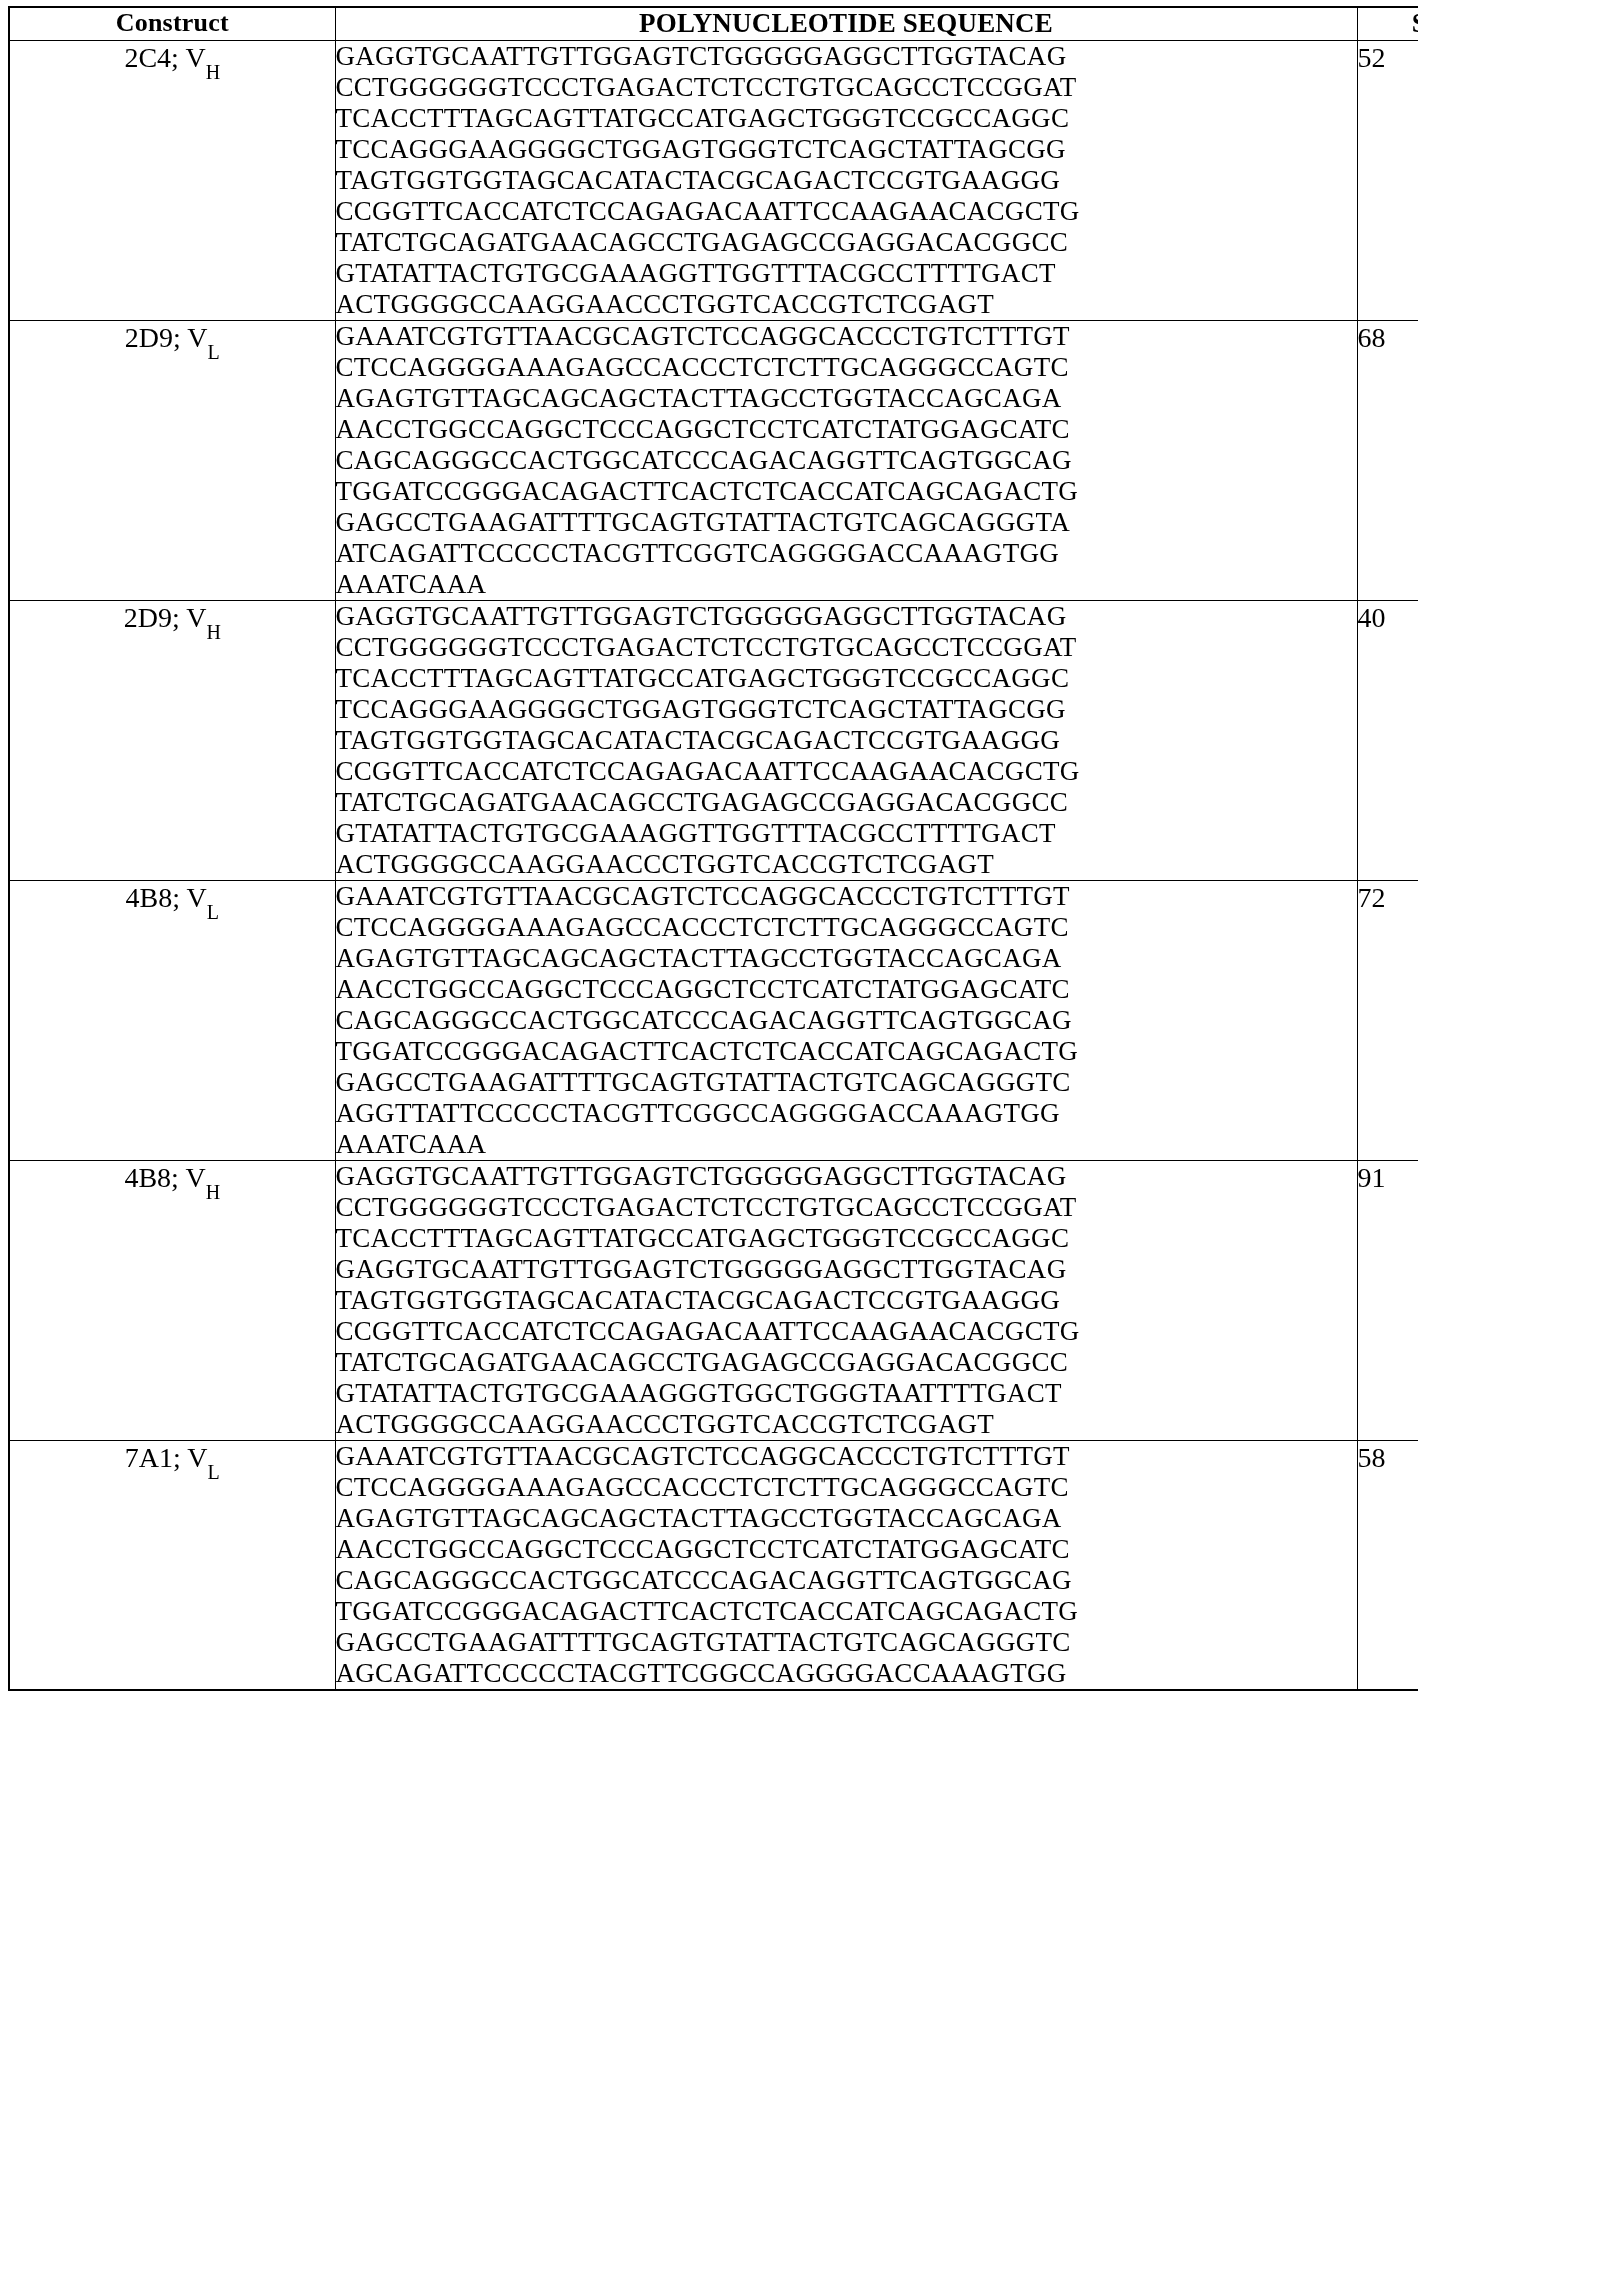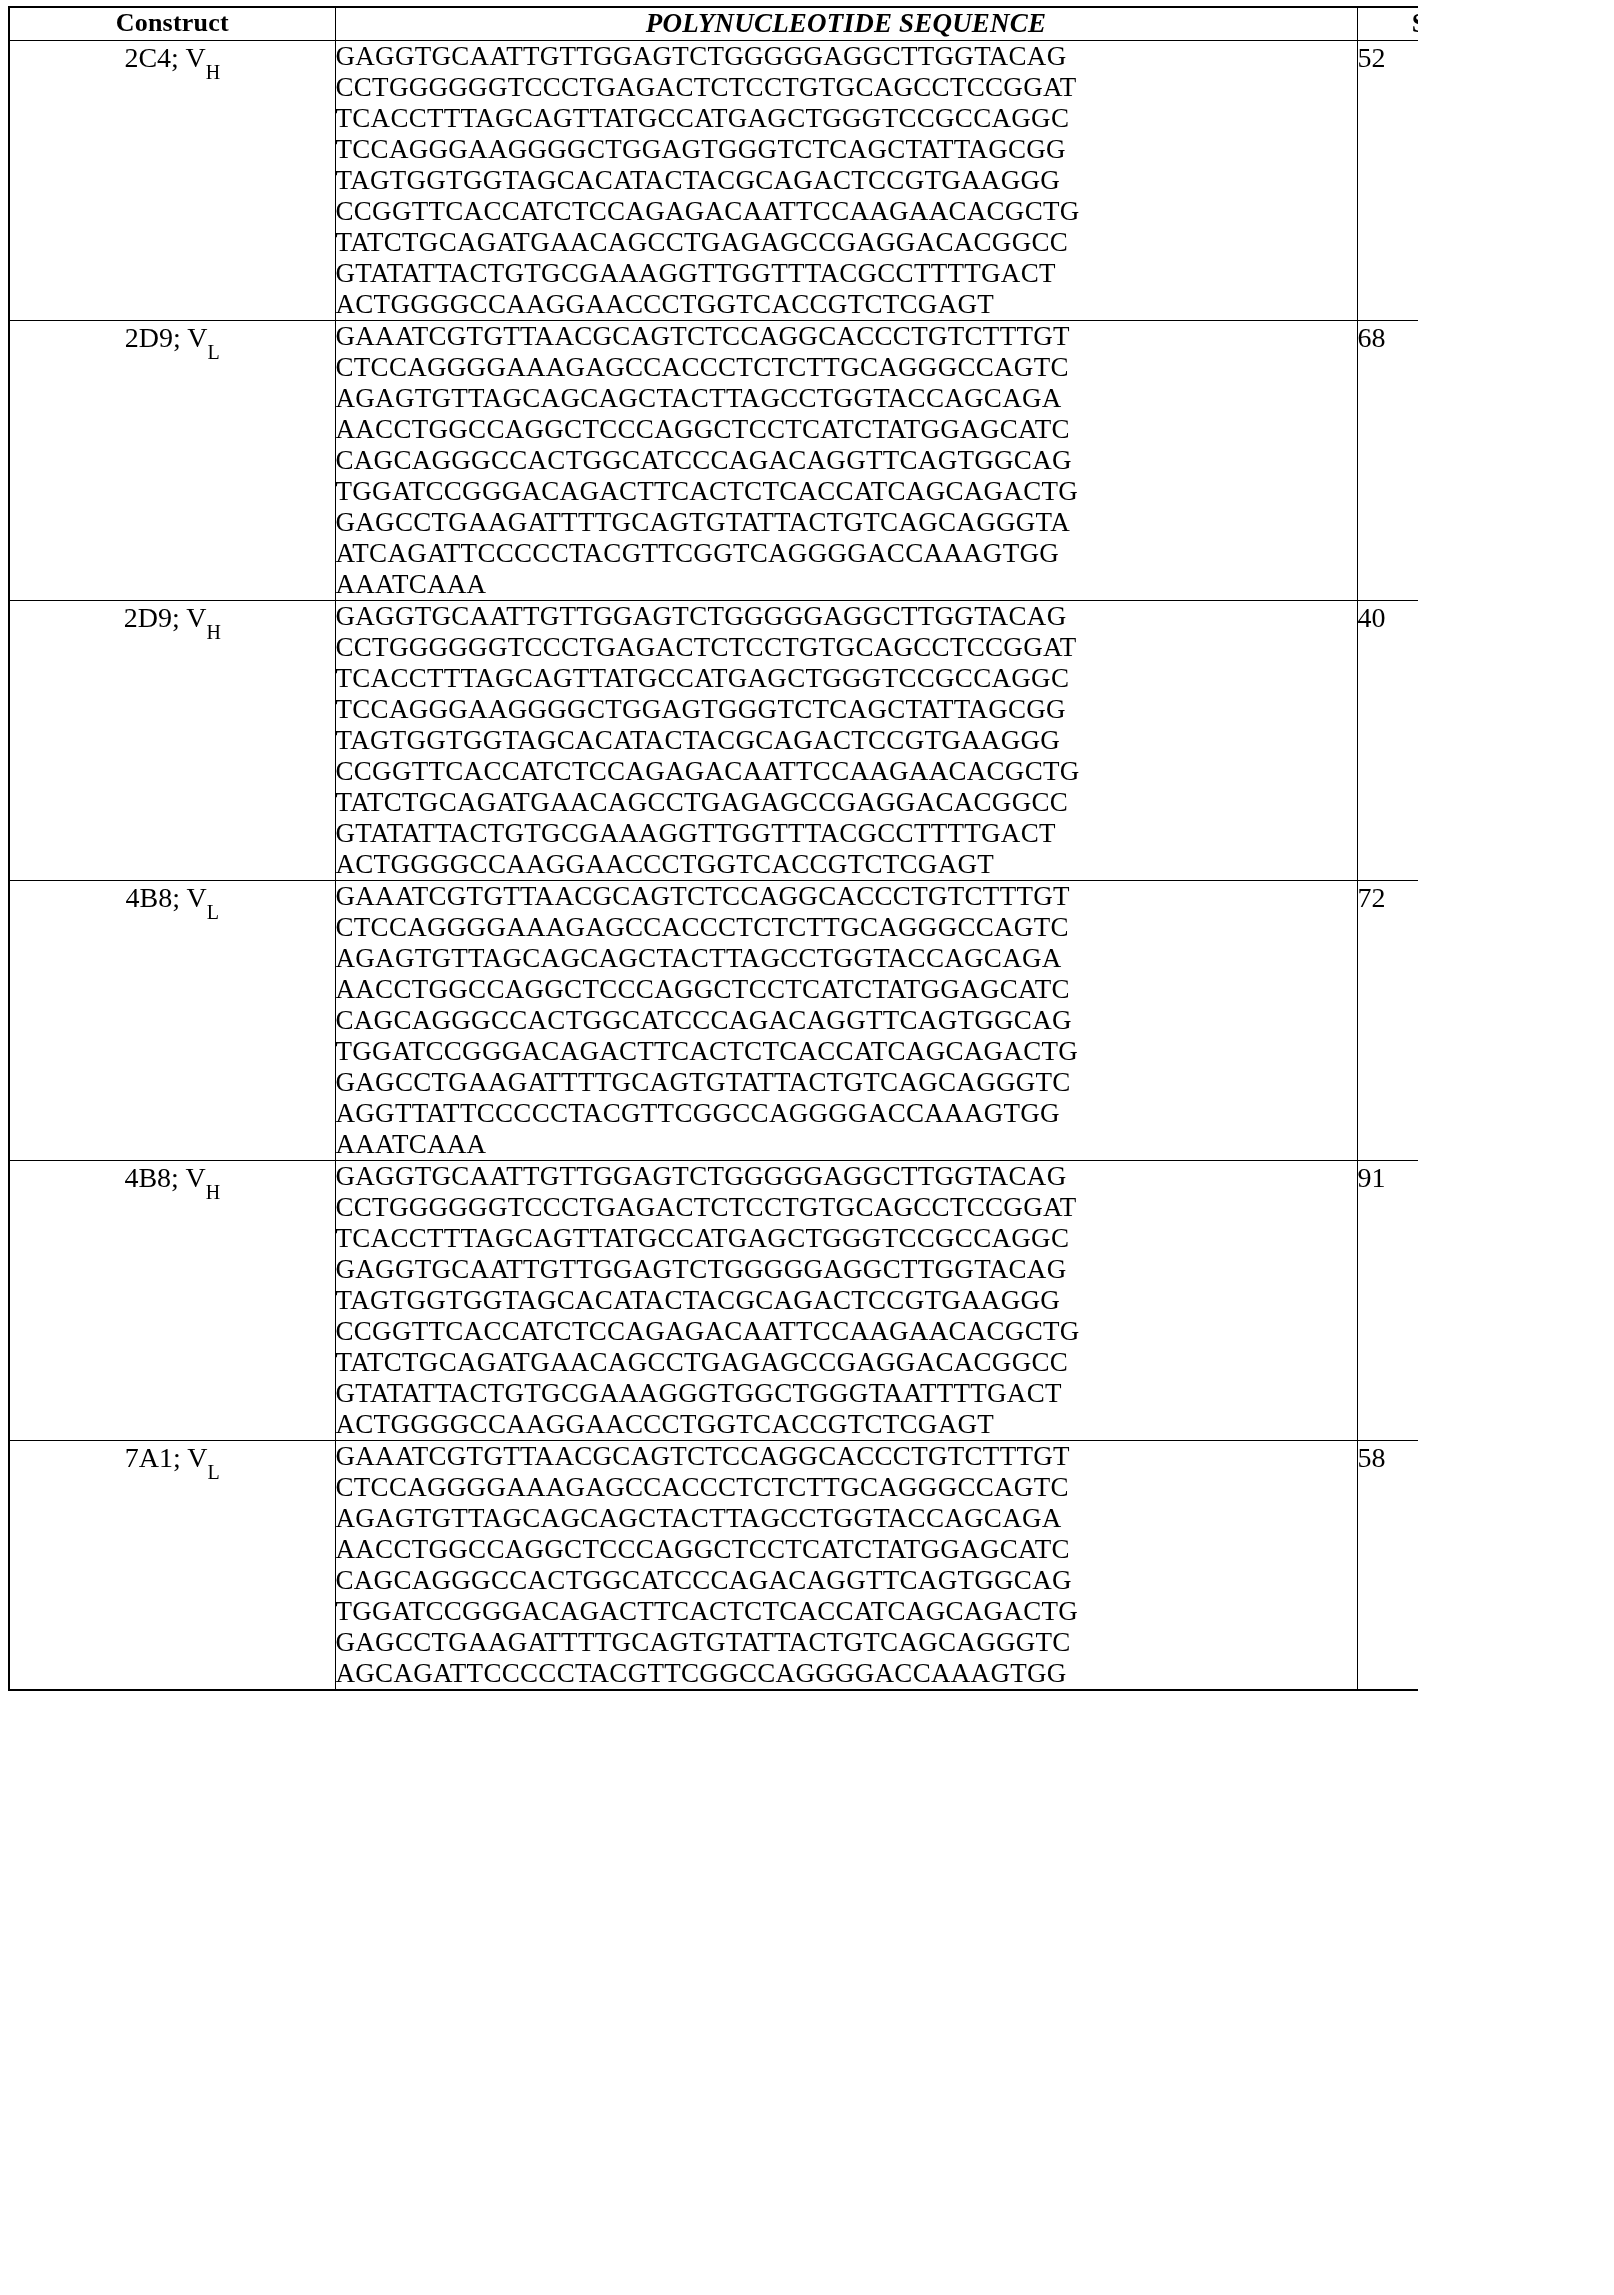--- a/index.html
+++ b/index.html
@@ -41,21 +41,21 @@
   thead th {
     text-align: center;
     font-weight: bold;
     font-size: 26px;
     line-height: 1.18;
     padding: 4px 3.2px 5.6px 3.2px;
     letter-spacing: 0.2px;
     white-space: nowrap;
   }
   th.th-construct { font-size: 26px; }
-  th.th-sequence  { font-size: 27px; font-style: italic; }
+  th.th-sequence  { font-size: 27px; }
   th.th-seqid     { font-size: 27px; border-radius: 9px; }
 
   td.construct-cell {
     text-align: center;
     font-size: 28px;
     line-height: 1.2;
     padding: 6.4px 3.2px 3.2px 3.2px;
     white-space: nowrap;
     font-family: Liberation Serif, serif;
   }

